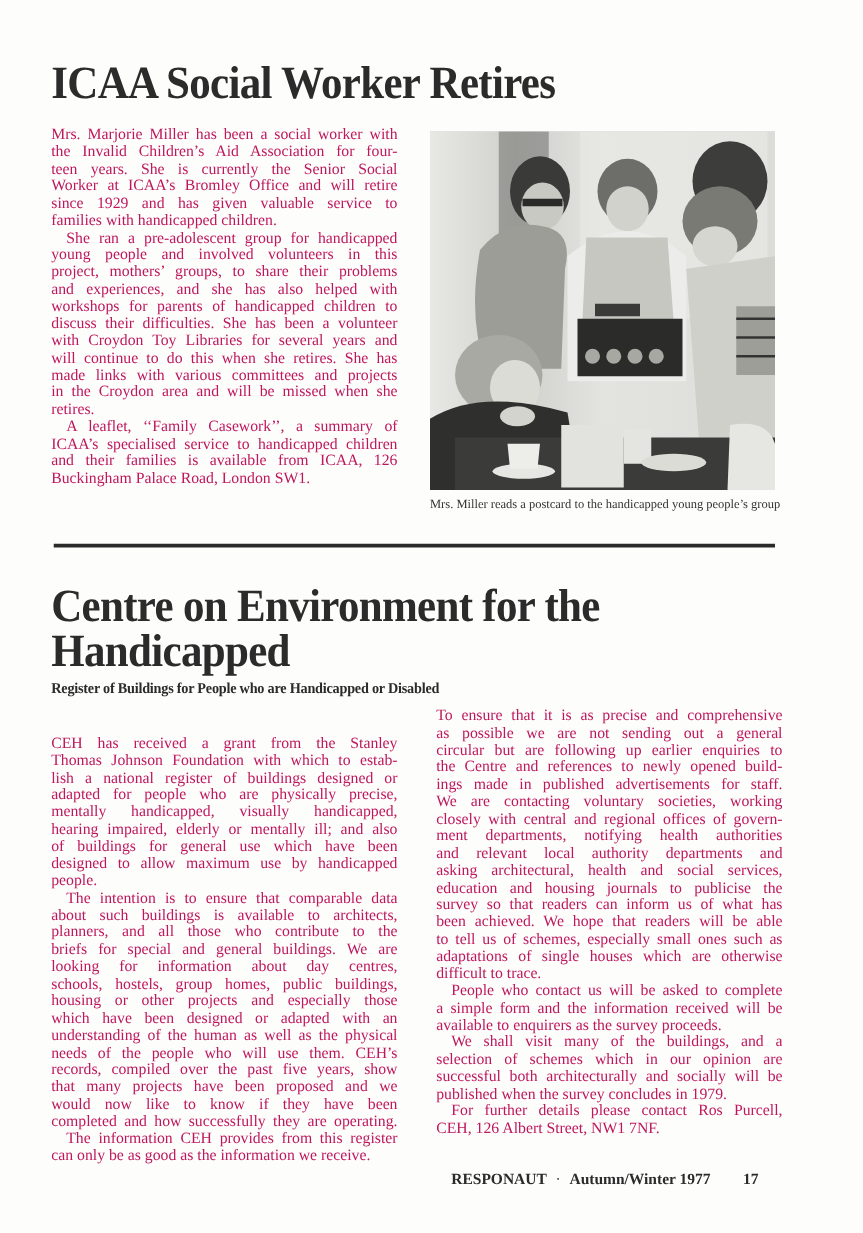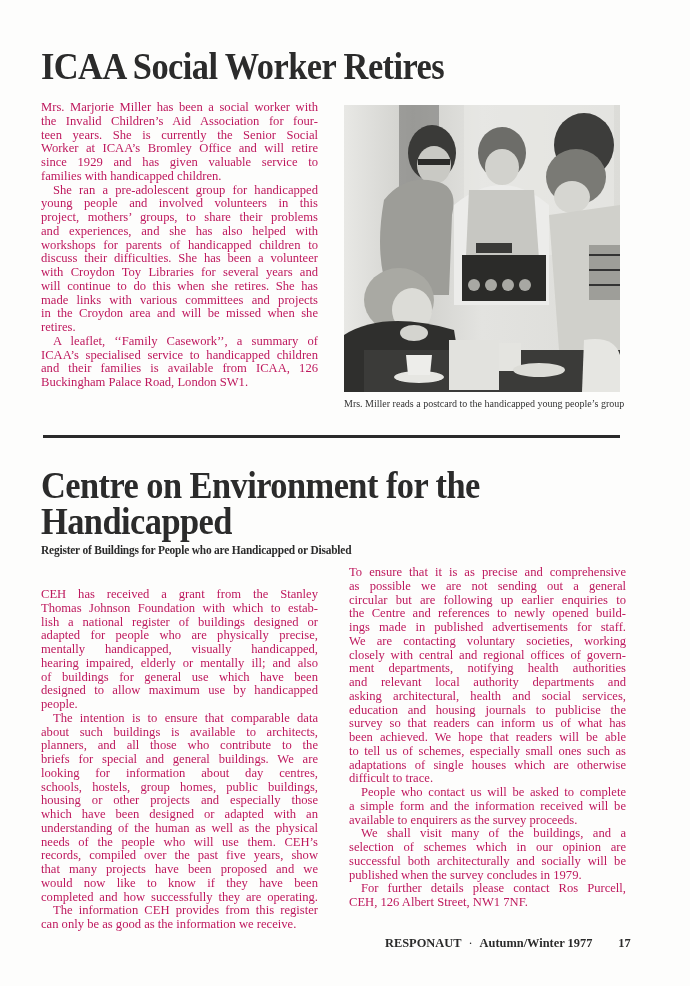--- a/index.html
+++ b/index.html
@@ -57,21 +57,20 @@
     white-space: nowrap;
   }
   #rule {
     left: 43px; top: 435px; width: 577px; height: 3px;
     background: #2a2a2a;
   }
   #footer {
     left: 361px; top: 936px;
     font-size: 12.4px; font-weight: bold; color: #2b2b2b;
     white-space: nowrap;
-    margin-left: 24px;
   }
   #footer .dot { font-weight: normal; padding: 0 7px; }
   #footer .page { padding-left: 26px; }
 </style>
 </head>
 <body>
 
 <h1 id="h1" class="abs headline">ICAA Social Worker Retires</h1>
 
 <div id="col1" class="abs col">

